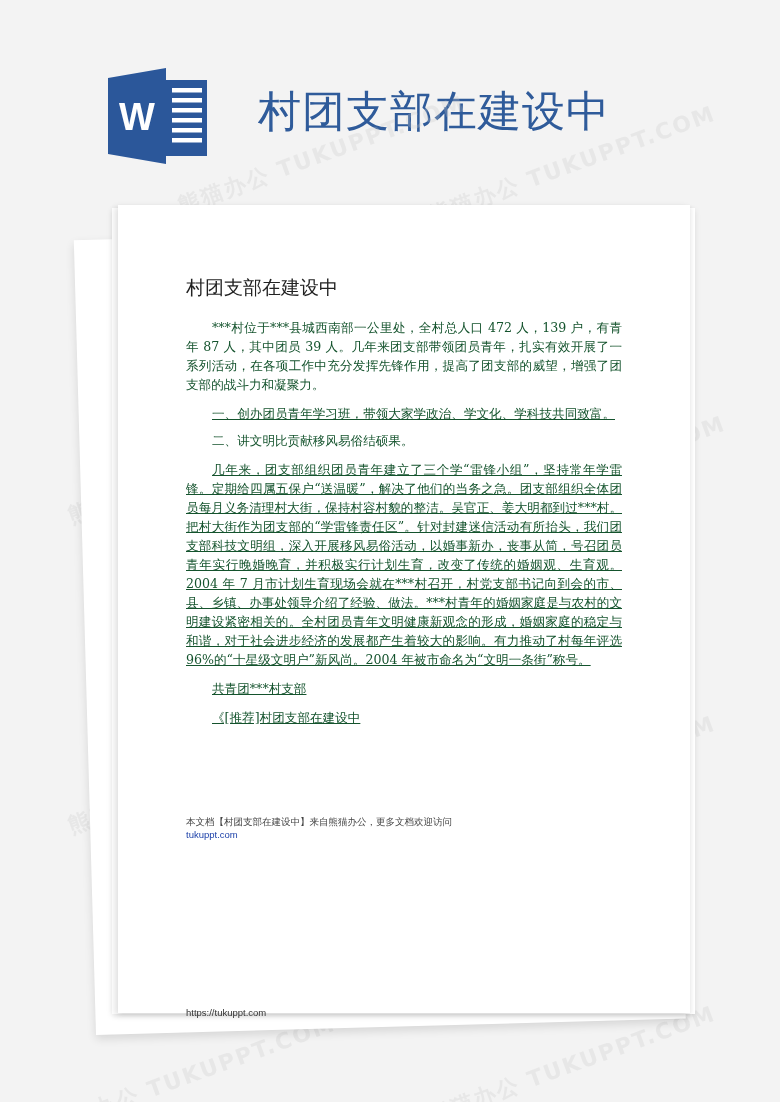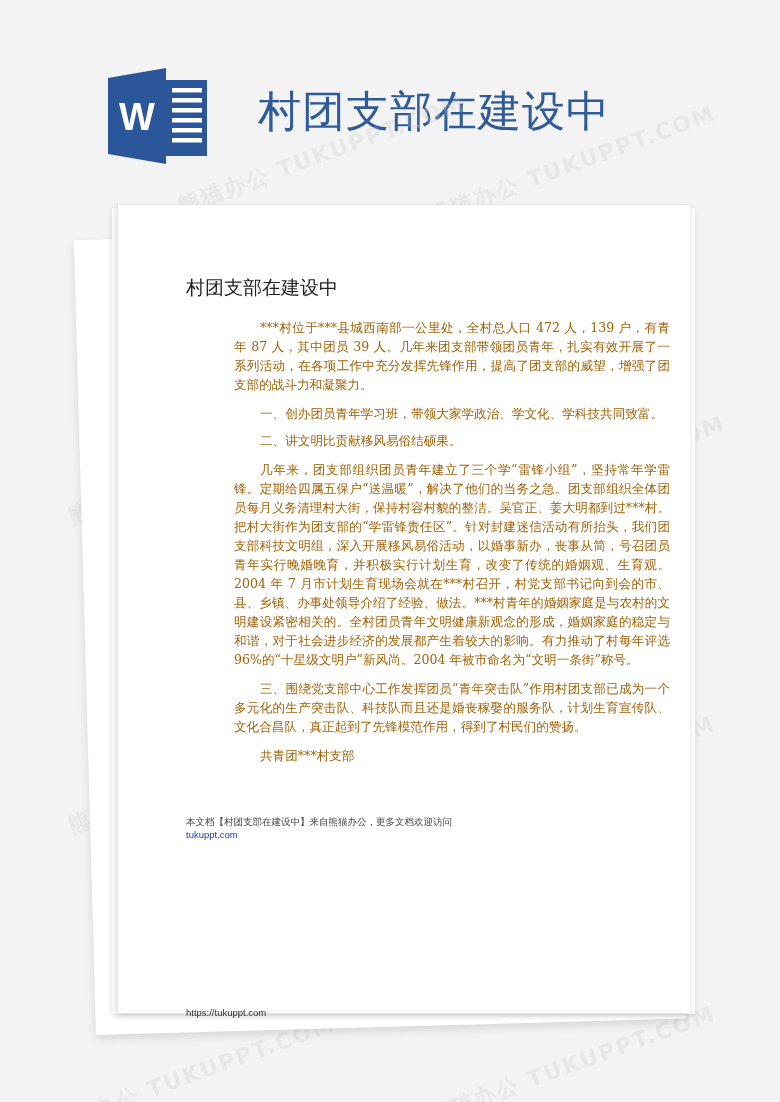--- a/index.html
+++ b/index.html
@@ -31,26 +31,25 @@
     left:118px; top:205px; width:572px; height:808px;
     box-shadow:-3px 2px 6px rgba(0,0,0,0.12), 2px 2px 4px rgba(0,0,0,0.06);
   }
   .doc-title {
     position:absolute; left:186px; top:275px;
     font-family:"DejaVu Sans","Liberation Sans",sans-serif;
     font-size:19px; color:#222; line-height:24px;
   }
   .body-text {
     position:absolute; left:186px; top:318px; width:436px;
-    font-size:12.6px; color:#a16207; line-height:19px;
+    font-size:12.6px; color:#14532d; line-height:19px;
     text-align:justify;
-    margin-left:48px;
   }
   .para { margin:0; text-indent:26px; }
-  .gap { margin-top:10px; }
+  .gap { margin-top:10px;text-decoration:underline; }
   .gap-sm { margin-top:8px; }
   .footer-note {
     position:absolute; left:186px; top:816px;
     font-size:9.5px; color:#444; line-height:12px;
     font-family:"DejaVu Sans","Liberation Sans",sans-serif;
     text-align:center;
   }
   .footer-link {
     position:absolute; left:186px; top:829px;
     font-size:9.5px; color:#1a3fa8; 
@@ -100,19 +99,19 @@
 <div class="sheet sheet-back-2"></div>
 <div class="sheet page"></div>
 
 <div class="doc-title">村团支部在建设中</div>
 
 <div class="body-text">
   <p class="para">***村位于***县城西南部一公里处，全村总人口 472 人，139 户，有青年 87 人，其中团员 39 人。几年来团支部带领团员青年，扎实有效开展了一系列活动，在各项工作中充分发挥先锋作用，提高了团支部的威望，增强了团支部的战斗力和凝聚力。</p>
   <p class="para gap">一、创办团员青年学习班，带领大家学政治、学文化、学科技共同致富。</p>
   <p class="para gap-sm">二、讲文明比贡献移风易俗结硕果。</p>
   <p class="para gap">几年来，团支部组织团员青年建立了三个学“雷锋小组”，坚持常年学雷锋。定期给四属五保户“送温暖”，解决了他们的当务之急。团支部组织全体团员每月义务清理村大街，保持村容村貌的整洁。吴官正、姜大明都到过***村。把村大街作为团支部的“学雷锋责任区”。针对封建迷信活动有所抬头，我们团支部科技文明组，深入开展移风易俗活动，以婚事新办，丧事从简，号召团员青年实行晚婚晚育，并积极实行计划生育，改变了传统的婚姻观、生育观。2004 年 7 月市计划生育现场会就在***村召开，村党支部书记向到会的市、县、乡镇、办事处领导介绍了经验、做法。***村青年的婚姻家庭是与农村的文明建设紧密相关的。全村团员青年文明健康新观念的形成，婚姻家庭的稳定与和谐，对于社会进步经济的发展都产生着较大的影响。有力推动了村每年评选 96%的“十星级文明户”新风尚。2004 年被市命名为“文明一条街”称号。</p>
-  <p class="para gap">三、围绕党支部中心工作发挥团员“青年突击队”作用村团支部已成为一个多元化的生产突击队、科技队而且还是婚丧稼娶的服务队，计划生育宣传队、文化合昌队，真正起到了先锋模范作用，得到了村民们的赞扬。</p>
   <p class="para gap">共青团***村支部</p>
+  <p class="para gap">《[推荐]村团支部在建设中</p>
 </div>
 
 <div class="footer-note">本文档【村团支部在建设中】来自熊猫办公，更多文档欢迎访问</div>
 <div class="footer-link">tukuppt.com</div>
 <div class="page-url">https://tukuppt.com</div>
 
 </body></html>

